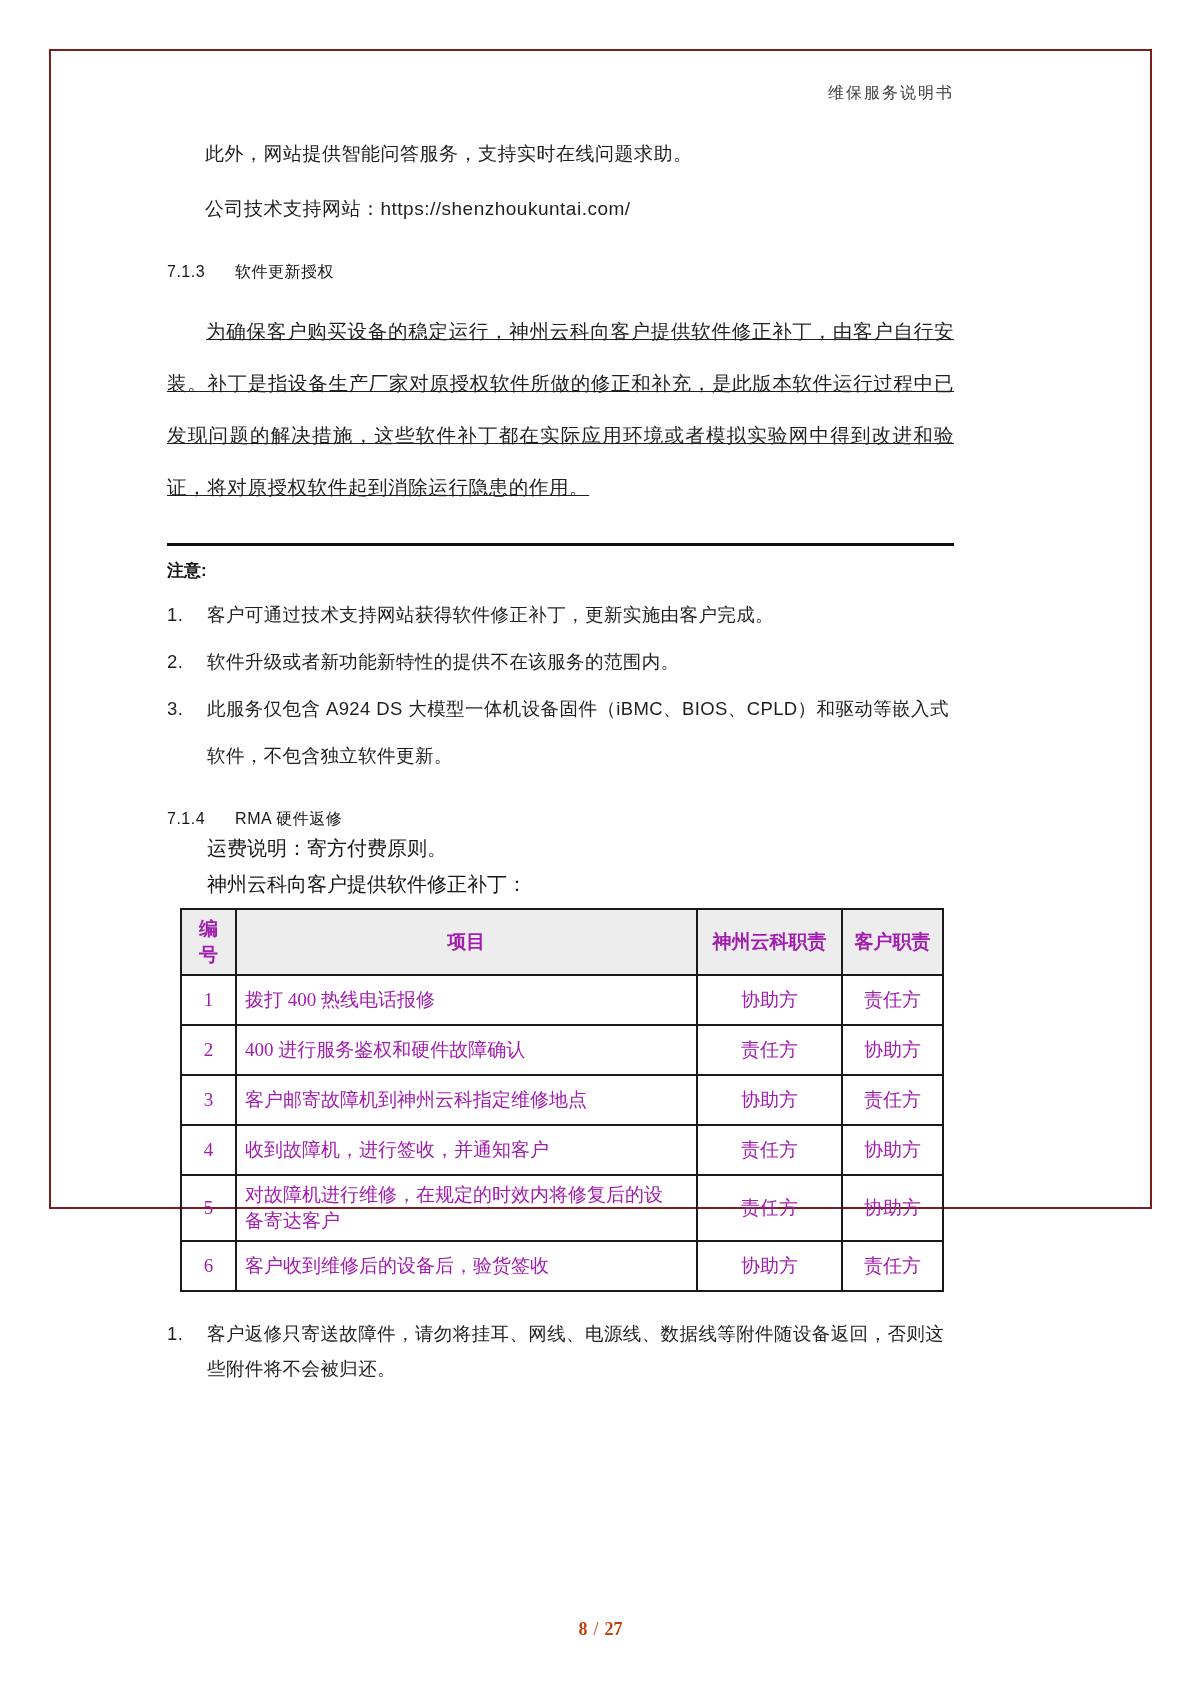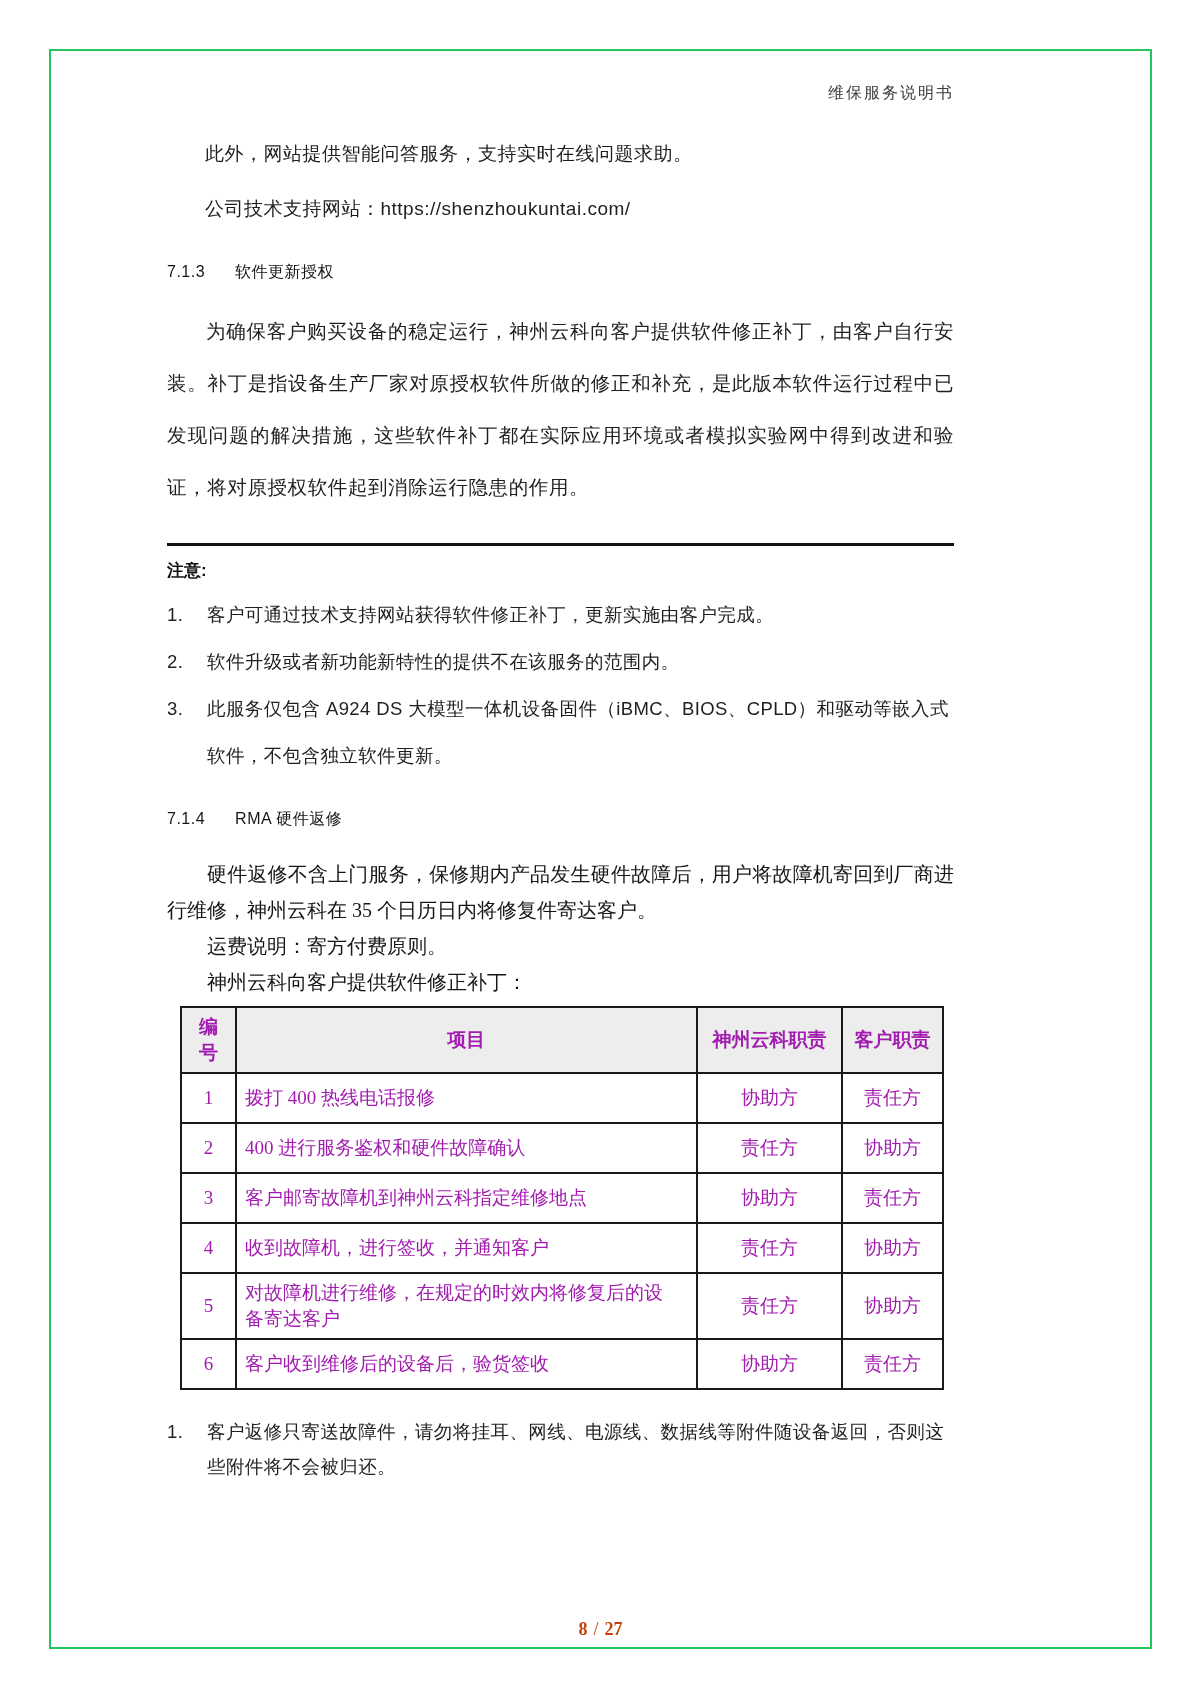--- a/index.html
+++ b/index.html
@@ -6,22 +6,22 @@
   html, body { background: #ffffff; }
   body {
     width: 1200px; height: 1698px;
     font-family: "Liberation Sans", "DejaVu Sans", sans-serif;
     color: #1f1f1f;
     position: relative;
   }
   .page-frame {
     position: absolute;
     left: 49px; top: 49px;
-    width: 1103px; height: 1600px;
-    border: 2px solid #22c55e;
+    width: 1103px; height: 1160px;
+    border: 2px solid #7f1d1d;
     background: #ffffff;
   }
   .doc-header {
     text-align: right;
     padding: 32px 196px 0 0;
     font-family: "Liberation Serif", "DejaVu Serif", serif;
     font-size: 16px;
     color: #3c3c3c;
     letter-spacing: 2px;
   }
@@ -46,20 +46,21 @@
   }
   .section-heading .sec-num { display: inline-block; margin-right: 30px; }
   .body-just {
     margin-top: 22px;
     font-size: 19.5px;
     line-height: 52px;
     text-align: justify;
     text-indent: 2em;
     letter-spacing: 0.6px;
     color: #1f1f1f;
+    text-decoration: underline;
   }
   .rule-heavy {
     margin-top: 30px;
     height: 3px;
     background: #111111;
     width: 100%;
   }
   .note-label {
     margin-top: 13px;
     font-size: 17px;
@@ -157,21 +158,20 @@
         <span class="n-text">软件升级或者新功能新特性的提供不在该服务的范围内。</span>
       </div>
       <div class="note-item">
         <span class="n-num">3.</span>
         <span class="n-text">此服务仅包含 A924 DS 大模型一体机设备固件（iBMC、BIOS、CPLD）和驱动等嵌入式软件，不包含独立软件更新。</span>
       </div>
     </div>
 
     <h2 class="section-heading h714"><span class="sec-num">7.1.4</span><span>RMA 硬件返修</span></h2>
 
-    <p class="serif-block serif-p1 serif-line">硬件返修不含上门服务，保修期内产品发生硬件故障后，用户将故障机寄回到厂商进行维修，神州云科在 35 个日历日内将修复件寄达客户。</p>
     <p class="serif-block serif-line">运费说明：寄方付费原则。</p>
     <p class="serif-block serif-line">神州云科向客户提供软件修正补丁：</p>
 
     <table class="rma-table">
       <colgroup>
         <col class="col-no">
           <col class="col-item">
           <col class="col-vendor">
           <col class="col-customer">
       </colgroup>

